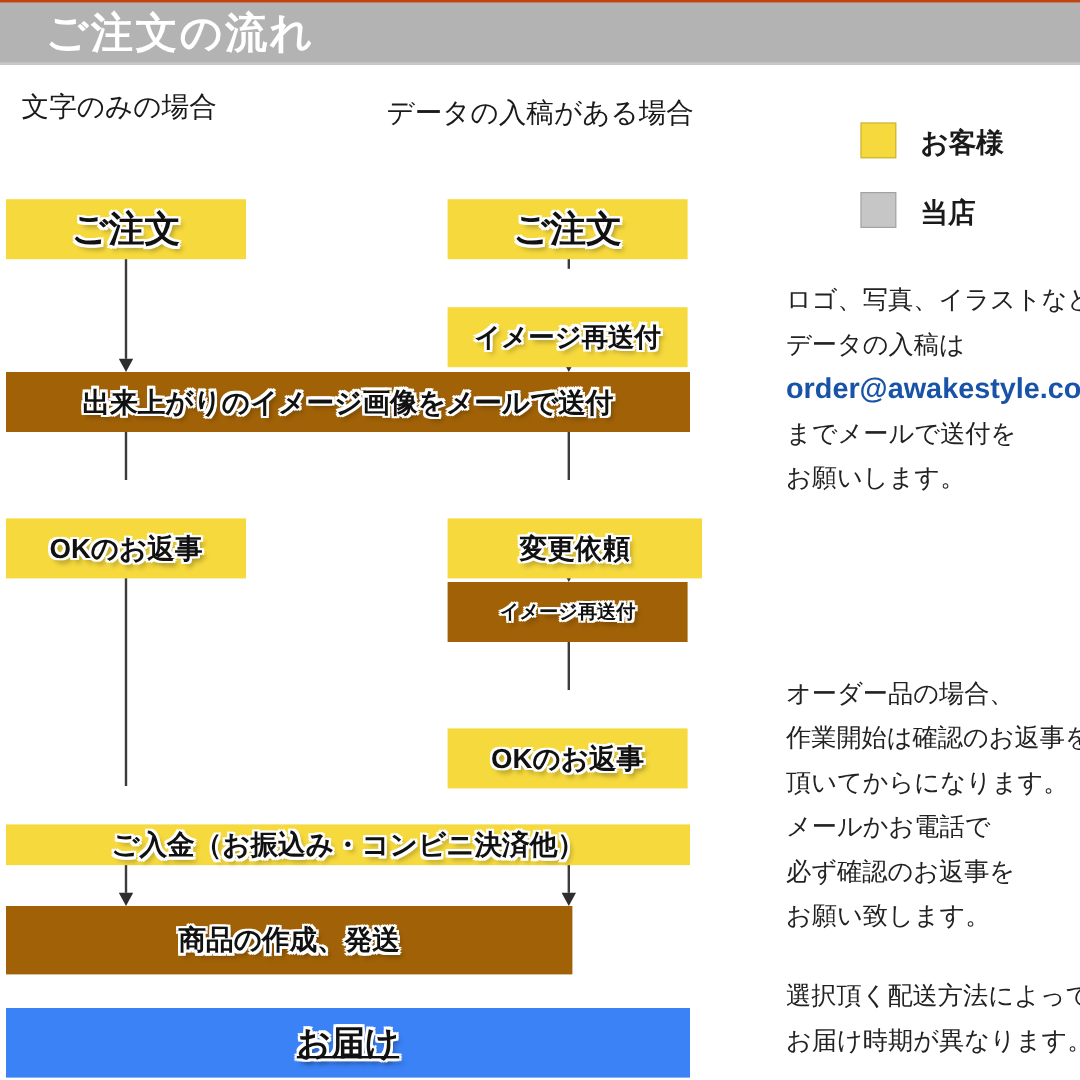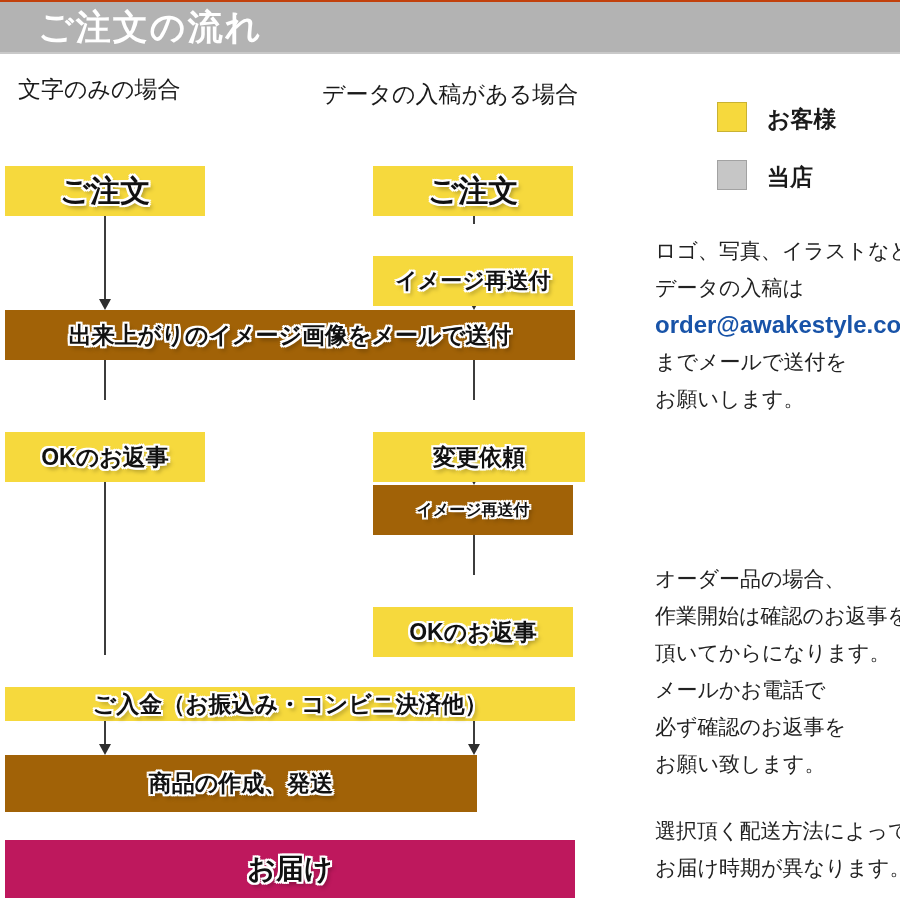--- a/index.html
+++ b/index.html
@@ -23,21 +23,21 @@
   .legend-label{font-size:23px;font-weight:bold;white-space:nowrap;}
 
   
   .node{display:flex;align-items:center;justify-content:center;text-align:center;
         font-weight:bold;color:#111;white-space:nowrap;z-index:2;
         text-shadow:-2px -2px 0 #fff,2px -2px 0 #fff,-2px 2px 0 #fff,2px 2px 0 #fff,
                     0 -2px 0 #fff,0 2px 0 #fff,-2px 0 0 #fff,2px 0 0 #fff,
                     3px 4px 4px rgba(0,0,0,0.35);}
   .node.yellow{background:#f6d93d;margin-top:32px;}
   .node.gray{background:#a16207;}
-  .node.green{background:#be185d;}
+  .node.green{background:#3b82f6;text-decoration:underline;}
 
   .n-order-l{left:5px;top:134px;width:200px;height:50px;font-size:30px;}
   .n-order-r{left:373px;top:134px;width:200px;height:50px;font-size:30px;}
   .n-datasend{left:373px;top:224px;width:200px;height:50px;font-size:22px;}
   .n-imagesend{left:5px;top:310px;width:570px;height:50px;font-size:23px;}
   .n-ok-l{left:5px;top:400px;width:200px;height:50px;font-size:23px;}
   .n-change{left:373px;top:400px;width:212px;height:50px;font-size:23px;}
   .n-resend{left:373px;top:485px;width:200px;height:50px;font-size:16px;}
   .n-ok-r{left:373px;top:575px;width:200px;height:50px;font-size:23px;}
   .n-payment{left:5px;top:655px;width:570px;height:34px;font-size:23px;}

